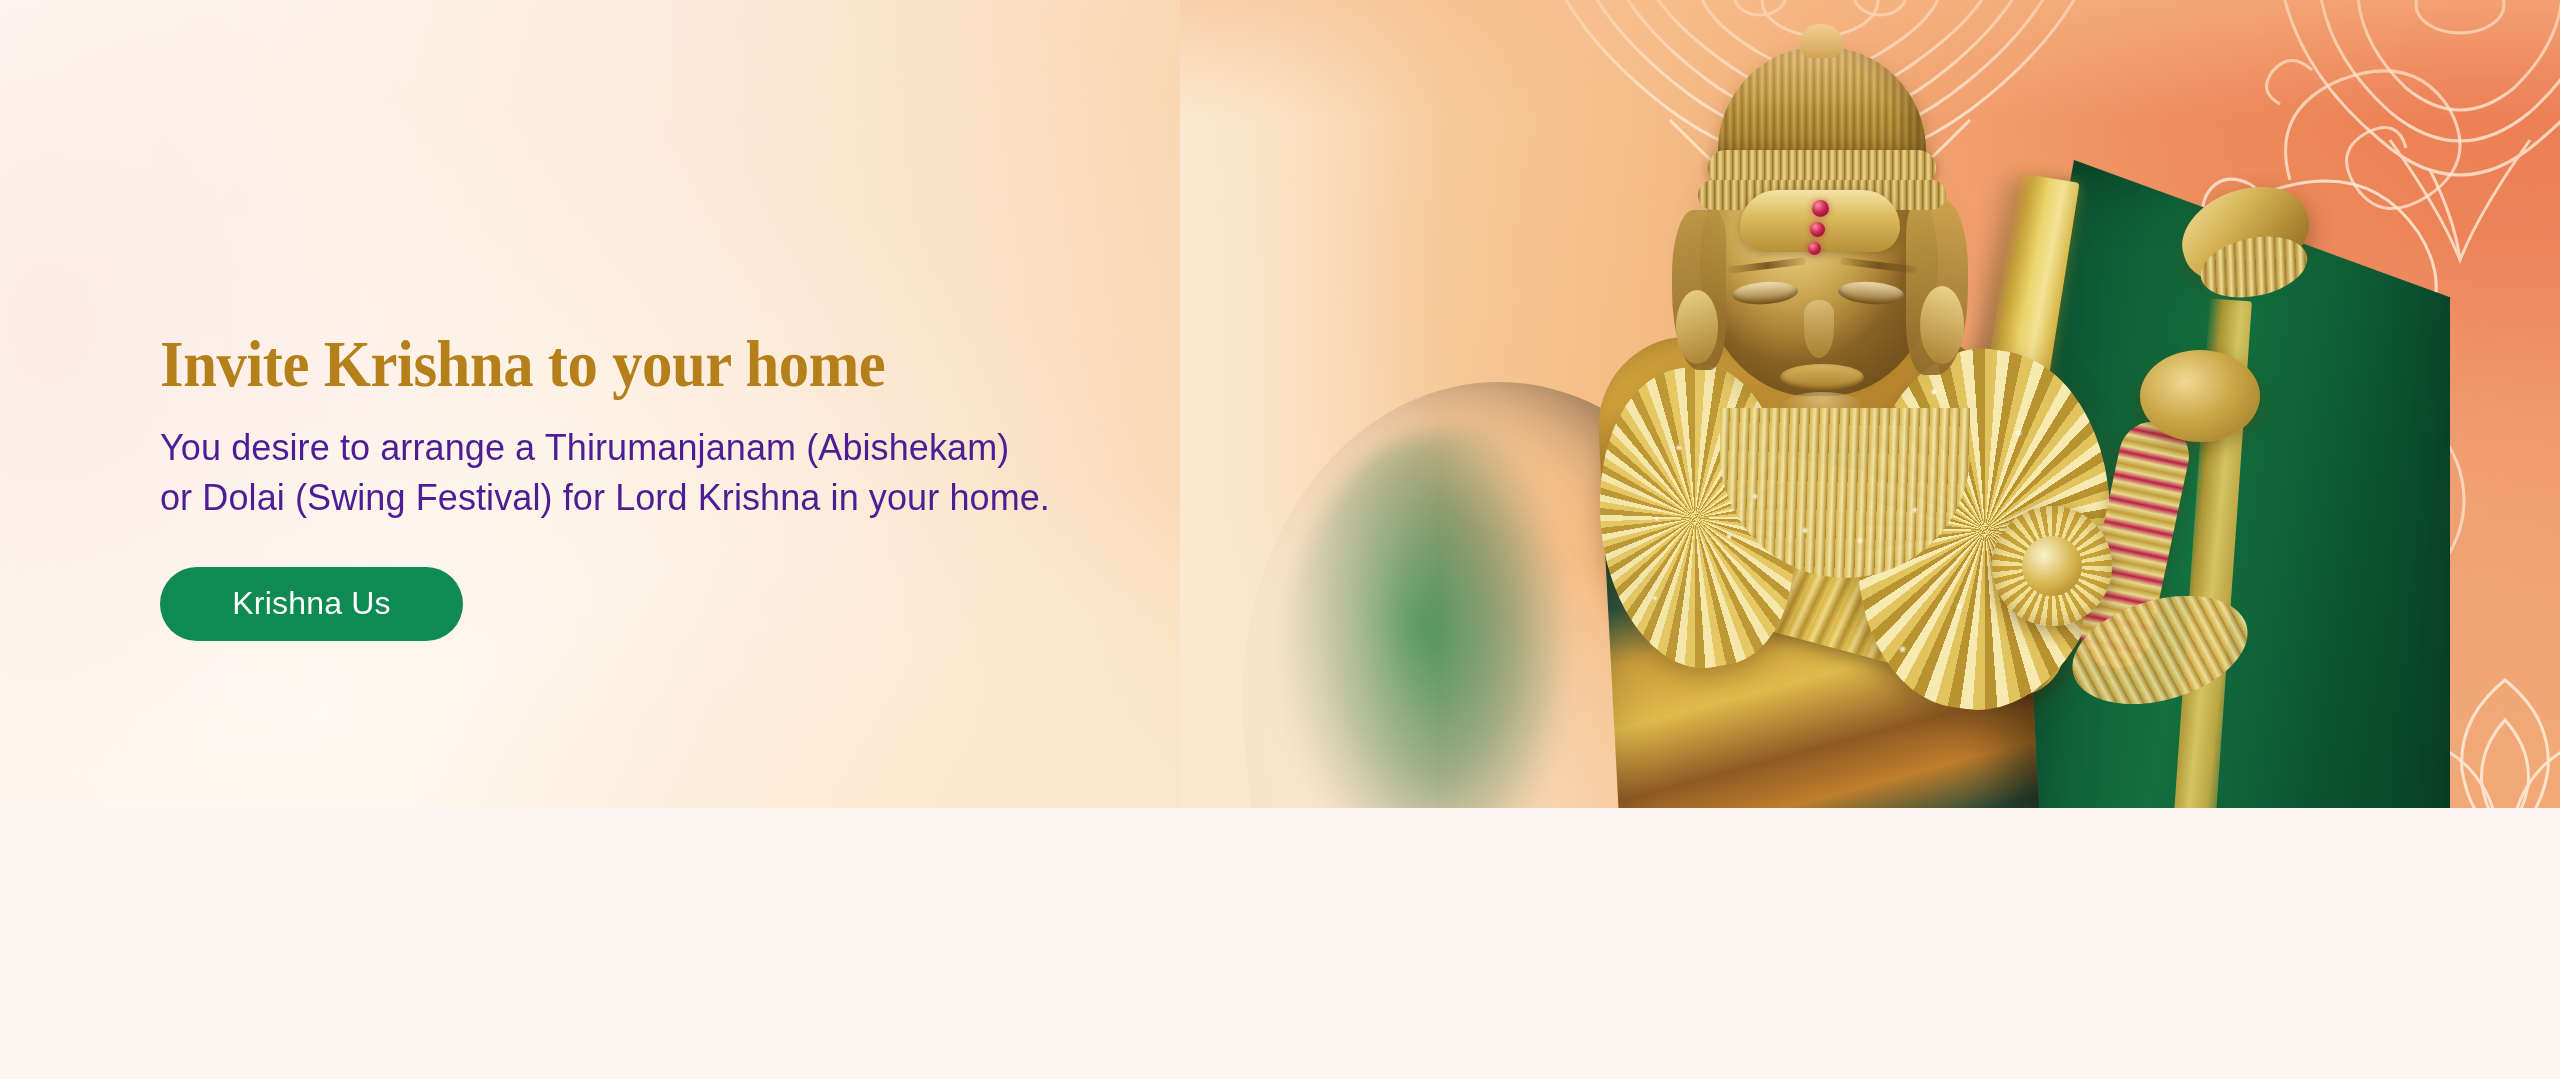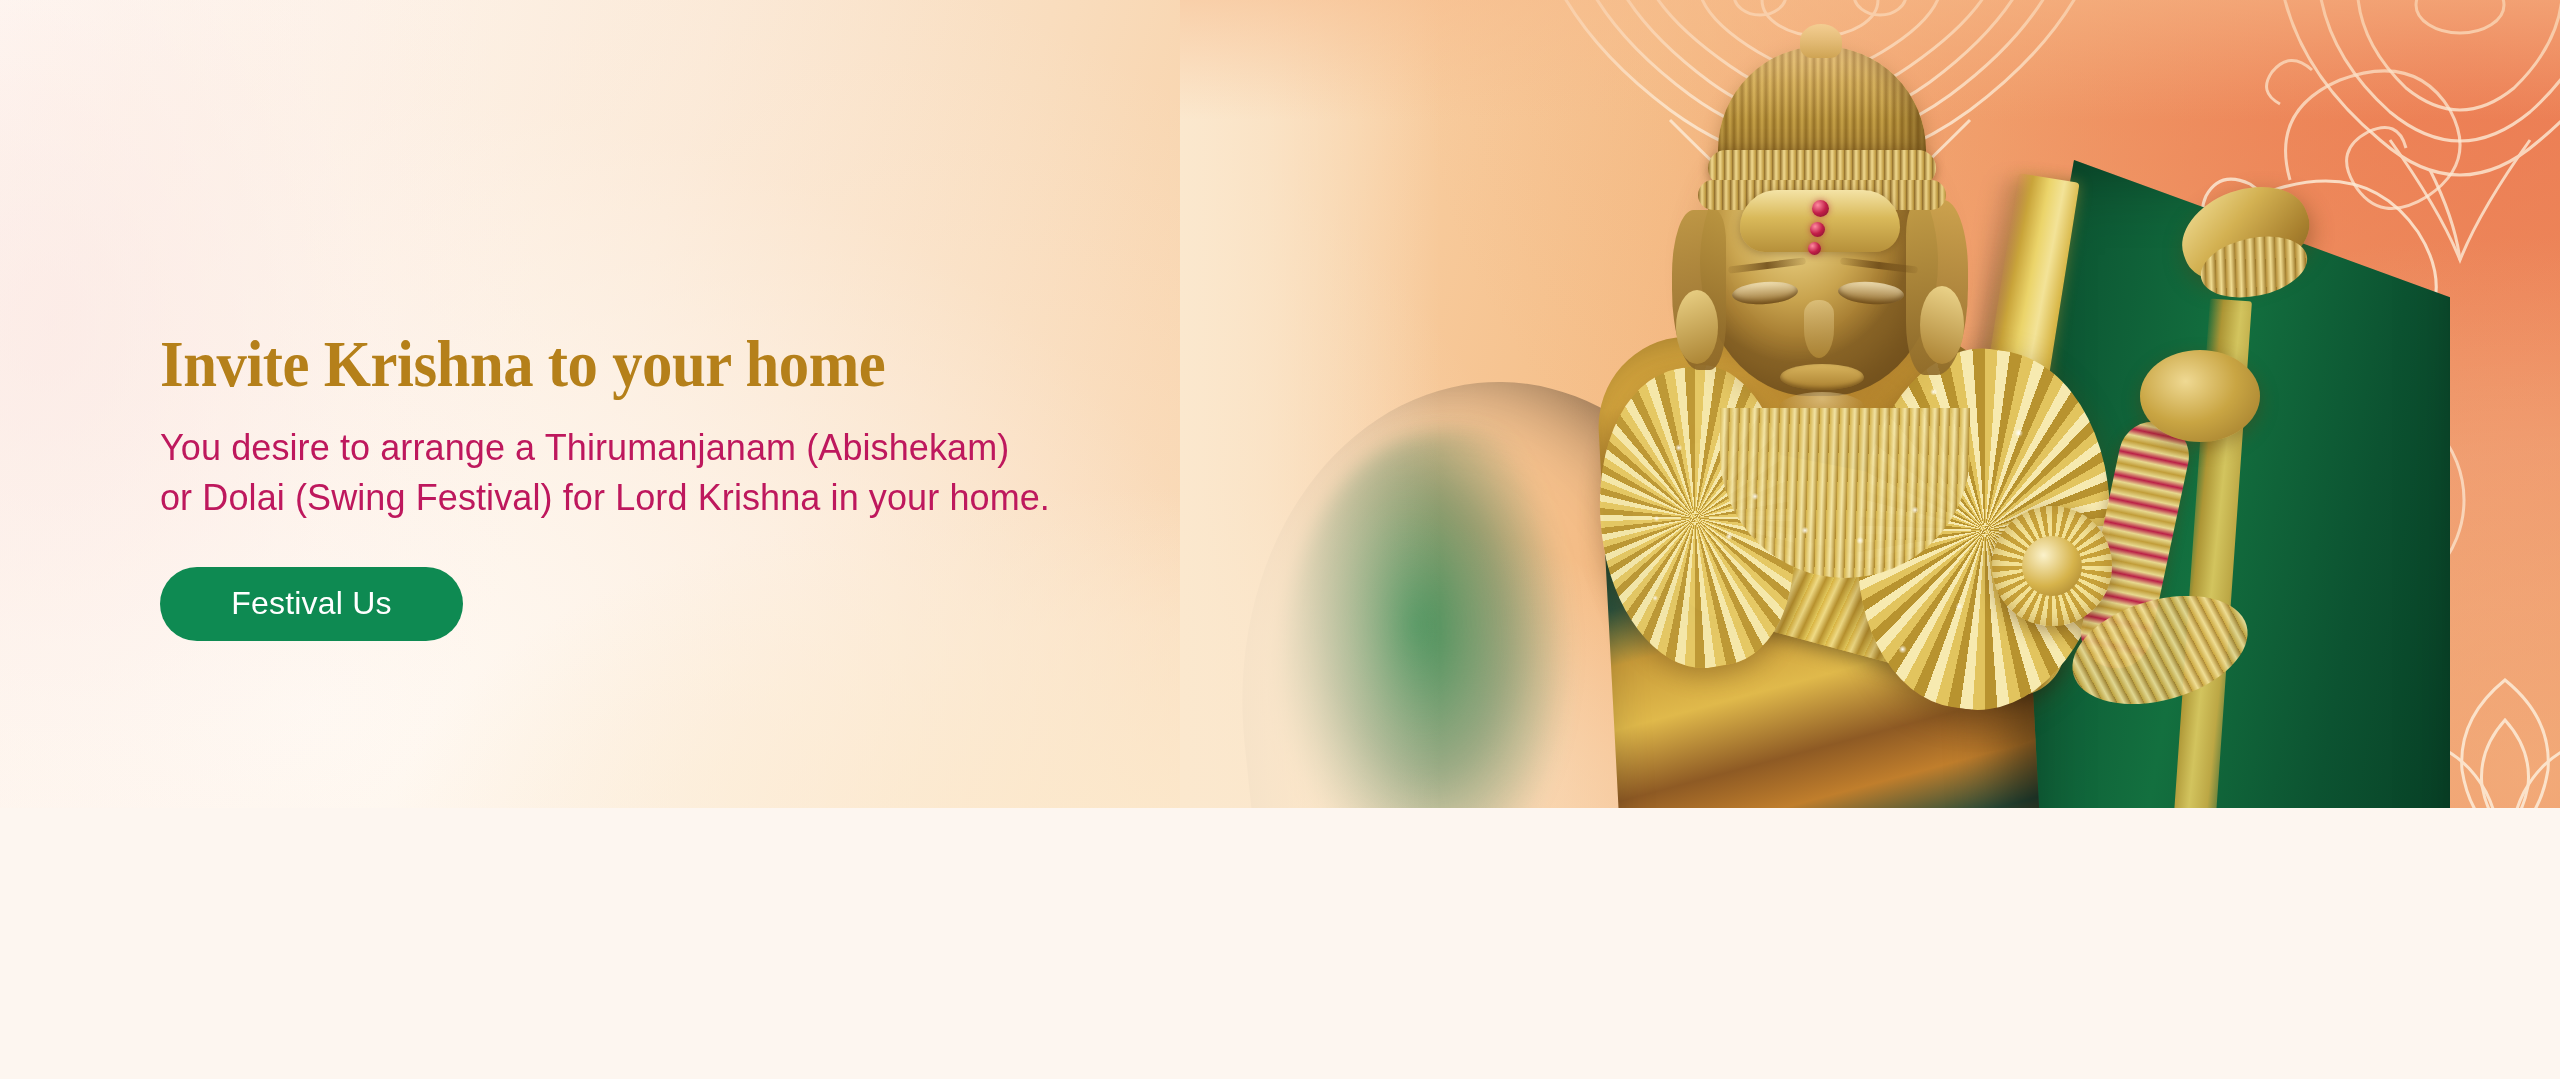--- a/index.html
+++ b/index.html
@@ -387,21 +387,21 @@
     color:#B5801A;
     transform:scaleX(.92);
     transform-origin:left center;
     white-space:nowrap;
   }
   .subcopy {
     margin-top:26px;
     font-family:"Liberation Sans", sans-serif;
     font-size:36px;
     line-height:1.38;
-    color:#be185d;
+    color:#4c1d95;
     letter-spacing:.1px;
   }
   .subcopy span { display:block; }
 
   .cta {
     display:inline-flex; align-items:center; justify-content:center;
     margin-top:44px;
     width:303px; height:74px;
     border:none; border-radius:37px;
     background:#0E8A52;
@@ -560,16 +560,16 @@
   </div>
 
   <div class="content">
     <h1 class="headline">Invite Krishna to your home</h1>
 
     <p class="subcopy">
       <span>You desire to arrange a Thirumanjanam (Abishekam)</span>
       <span>or Dolai (Swing Festival) for Lord Krishna in your home.</span>
     </p>
 
-    <button class="cta">Festival Us</button>
+    <button class="cta">Krishna Us</button>
   </div>
 
 </div>
 
 </body></html>

